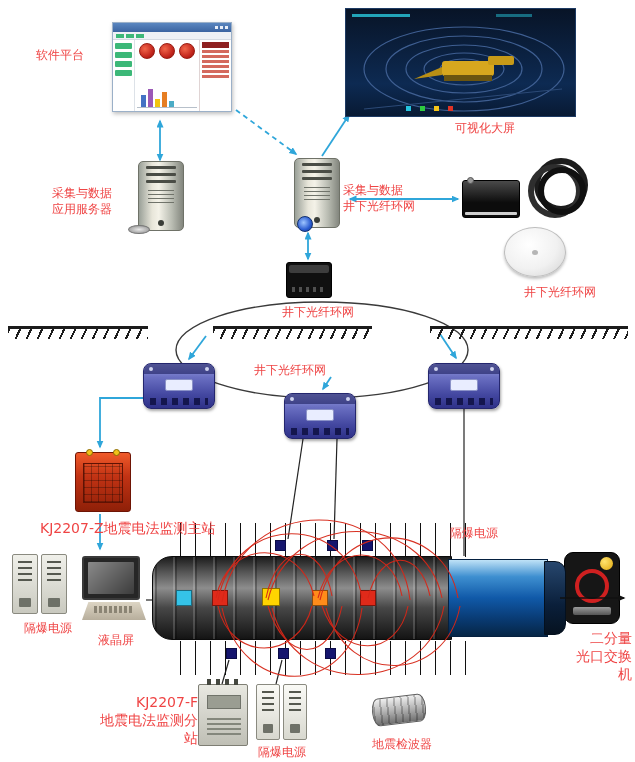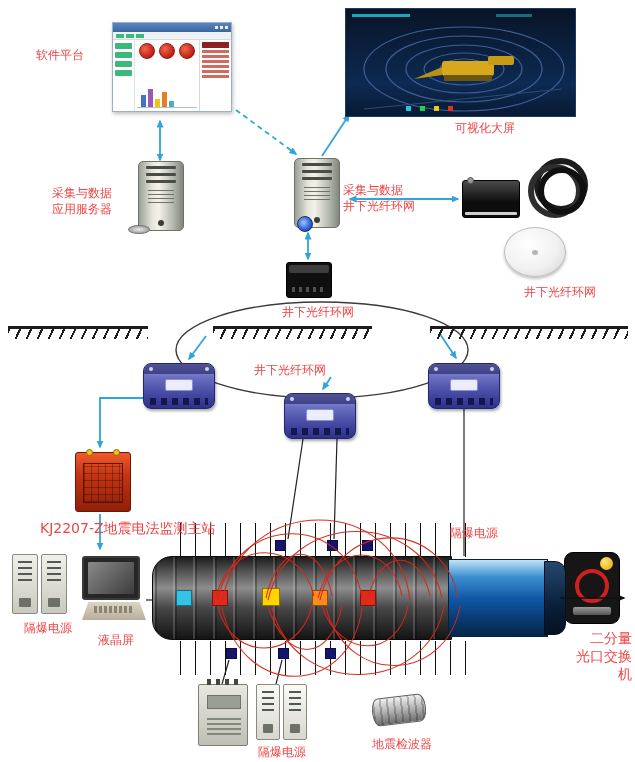--- a/index.html
+++ b/index.html
@@ -349,18 +349,20 @@
 应用服务器</div>
   <div class="label" style="left:343px;top:183px">采集与数据
 井下光纤环网</div>
   <div class="label c" style="left:486px;top:285px;width:110px">井下光纤环网</div>
   <div class="label c" style="left:278px;top:305px;width:76px">井下光纤环网</div>
   <div class="label" style="left:254px;top:363px">井下光纤环网</div>
   <div class="label s" style="left:40px;top:519px">KJ2207-Z地震电法监测主站</div>
   <div class="label" style="left:450px;top:526px">隔爆电源</div>
   <div class="label" style="left:24px;top:621px">隔爆电源</div>
   <div class="label" style="left:98px;top:633px">液晶屏</div>
+  <div class="label c s" style="left:88px;top:693px;width:110px">KJ2207-F
+地震电法监测分站</div>
   <div class="label" style="left:258px;top:745px">隔爆电源</div>
   <div class="label" style="left:372px;top:737px">地震检波器</div>
   <div class="label c s" style="left:564px;top:629px;width:68px">二分量
 光口交换机</div>
 
 </div>
 
 </body></html>

